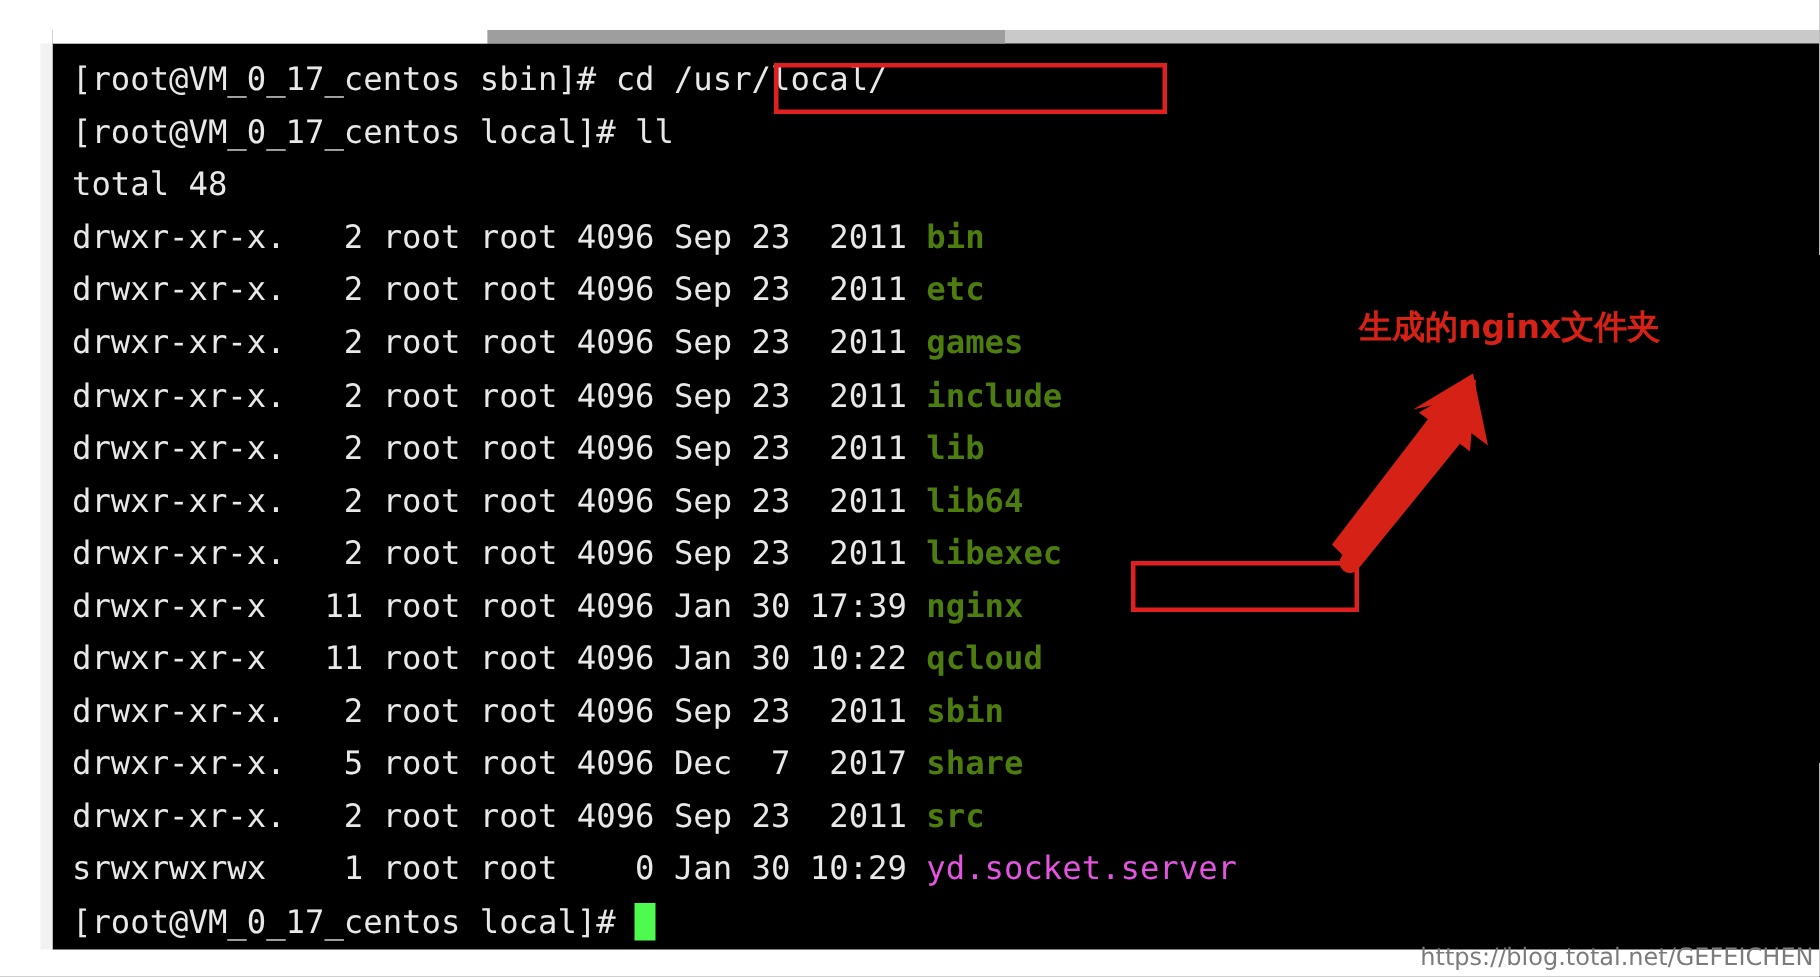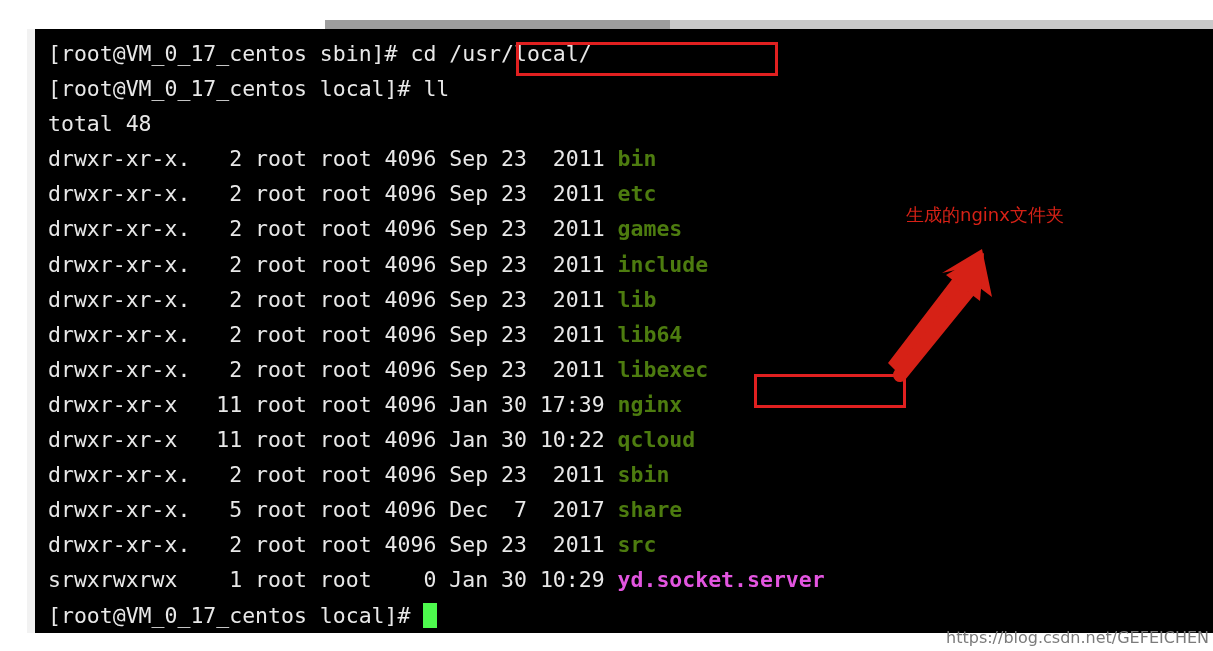--- a/index.html
+++ b/index.html
@@ -69,21 +69,21 @@
     top: 16px;
     white-space: pre;
     font-size: 21.5px;
     line-height: 35.1px;
     letter-spacing: 0px;
     color: #e6e6e6;
   }
   #term-text .line { display: block; height: 35.1px; }
   .c-white  { color: #e8e8e8; }
   .c-dir    { color: #4d7c0f; font-weight: bold; }
-  .c-sock   { color: #e355e0; font-weight: bold; }
+  .c-sock   { color: #e355e0; font-weight: normal; }
 
   
   .cursor {
     display: inline-block;
     width: 14px;
     height: 25px;
     background: #4dfa4d;
     vertical-align: -5px;
   }
 
@@ -96,22 +96,22 @@
   }
   #box-cd    { left: 516px; top: 42px;  width: 262px; height: 34px; }
   #box-nginx { left: 754px; top: 374px; width: 152px; height: 34px; }
 
   #annotation-text {
     position: absolute;
     left: 906px;
     top: 203px;
     color: #d62116;
     font-family: "DejaVu Sans", "Liberation Sans", sans-serif;
-    font-size: 18px;
-    font-weight: 400;
+    font-size: 22px;
+    font-weight: 700;
     white-space: nowrap;
   }
 
   #red-arrow {
     position: absolute;
     left: 880px;
     top: 235px;
     width: 140px;
     height: 150px;
     pointer-events: none;
@@ -150,15 +150,15 @@
   <div class="redbox" id="box-nginx"></div>
 
   <svg id="red-arrow" viewBox="0 0 140 150">
     <path d="M 22 142 L 96 50 L 112 62 L 102 14 L 62 38 L 80 34 L 8 128 Z" fill="#d62116"></path>
     <path d="M 20 140 L 98 44" stroke="#d62116" stroke-width="14" stroke-linecap="round" fill="none"></path>
     <path d="M 104 18 L 66 40 L 100 66 Z" fill="#d62116"></path>
   </svg>
 
   <div id="annotation-text">生成的nginx文件夹</div>
 
-  <div id="watermark">https://blog.csdn.net/GEFEICHEN</div>
+  <div id="watermark">https://blog.total.net/GEFEICHEN</div>
 
 </div>
 
 </body></html>

